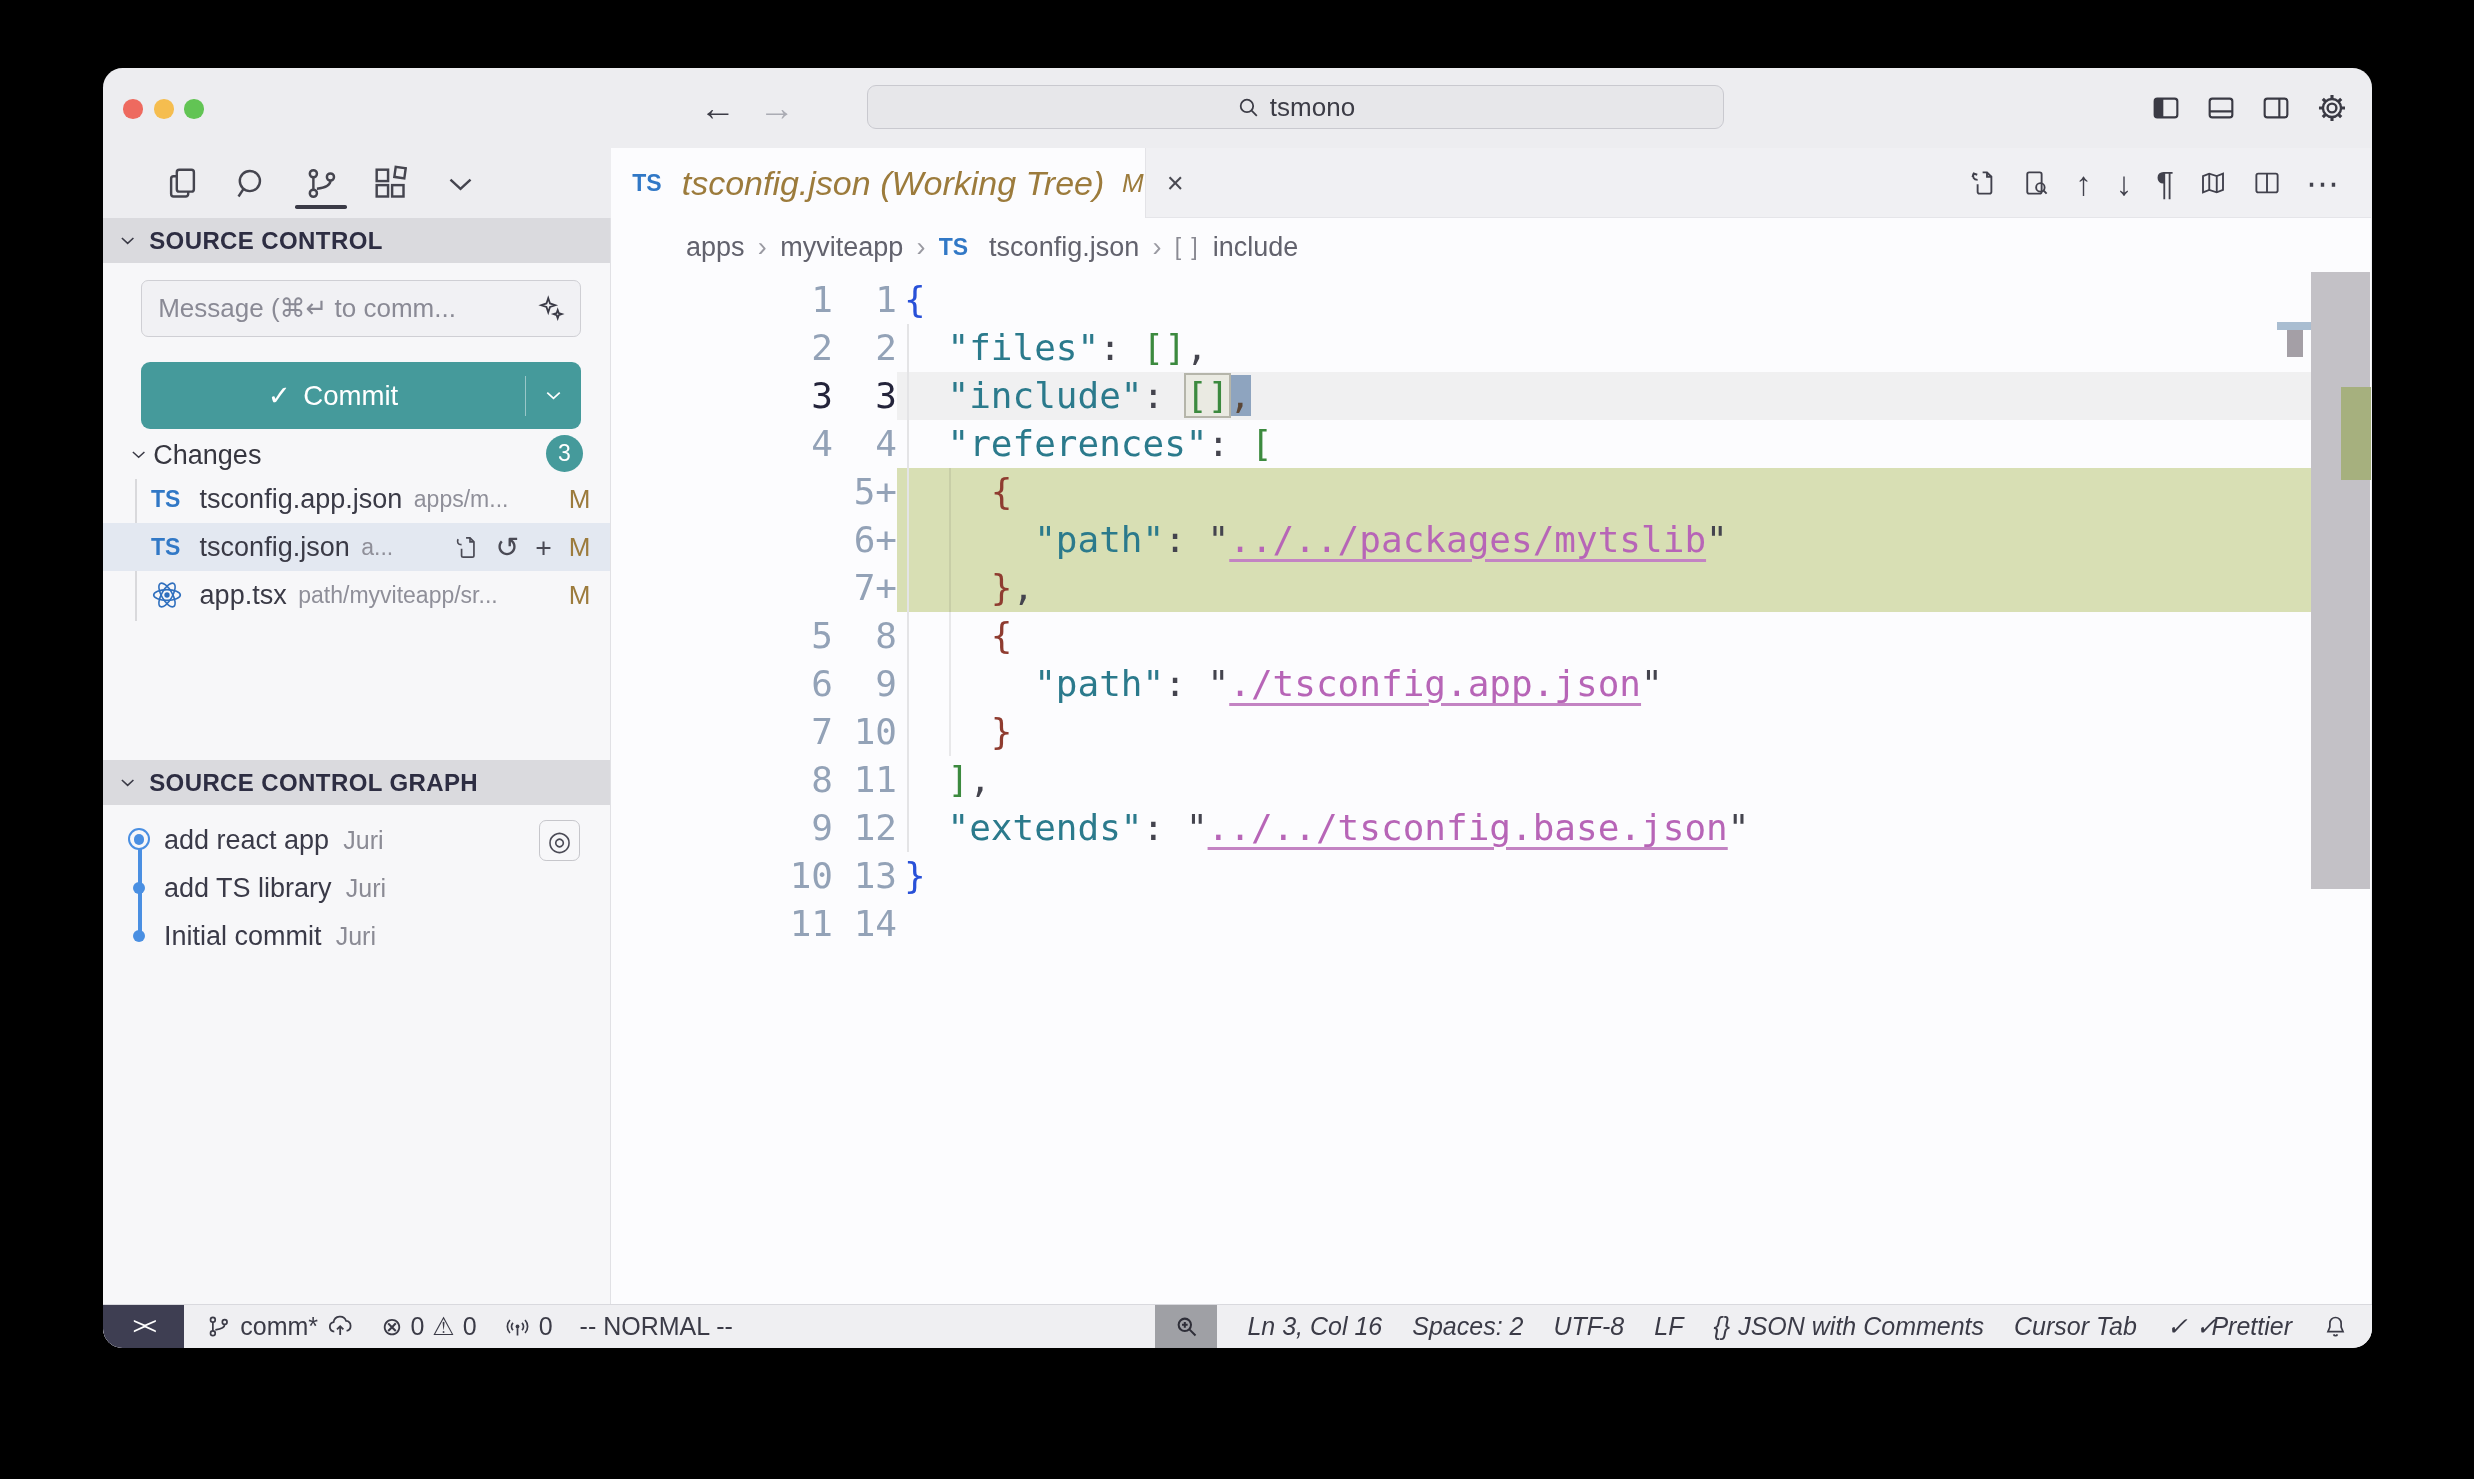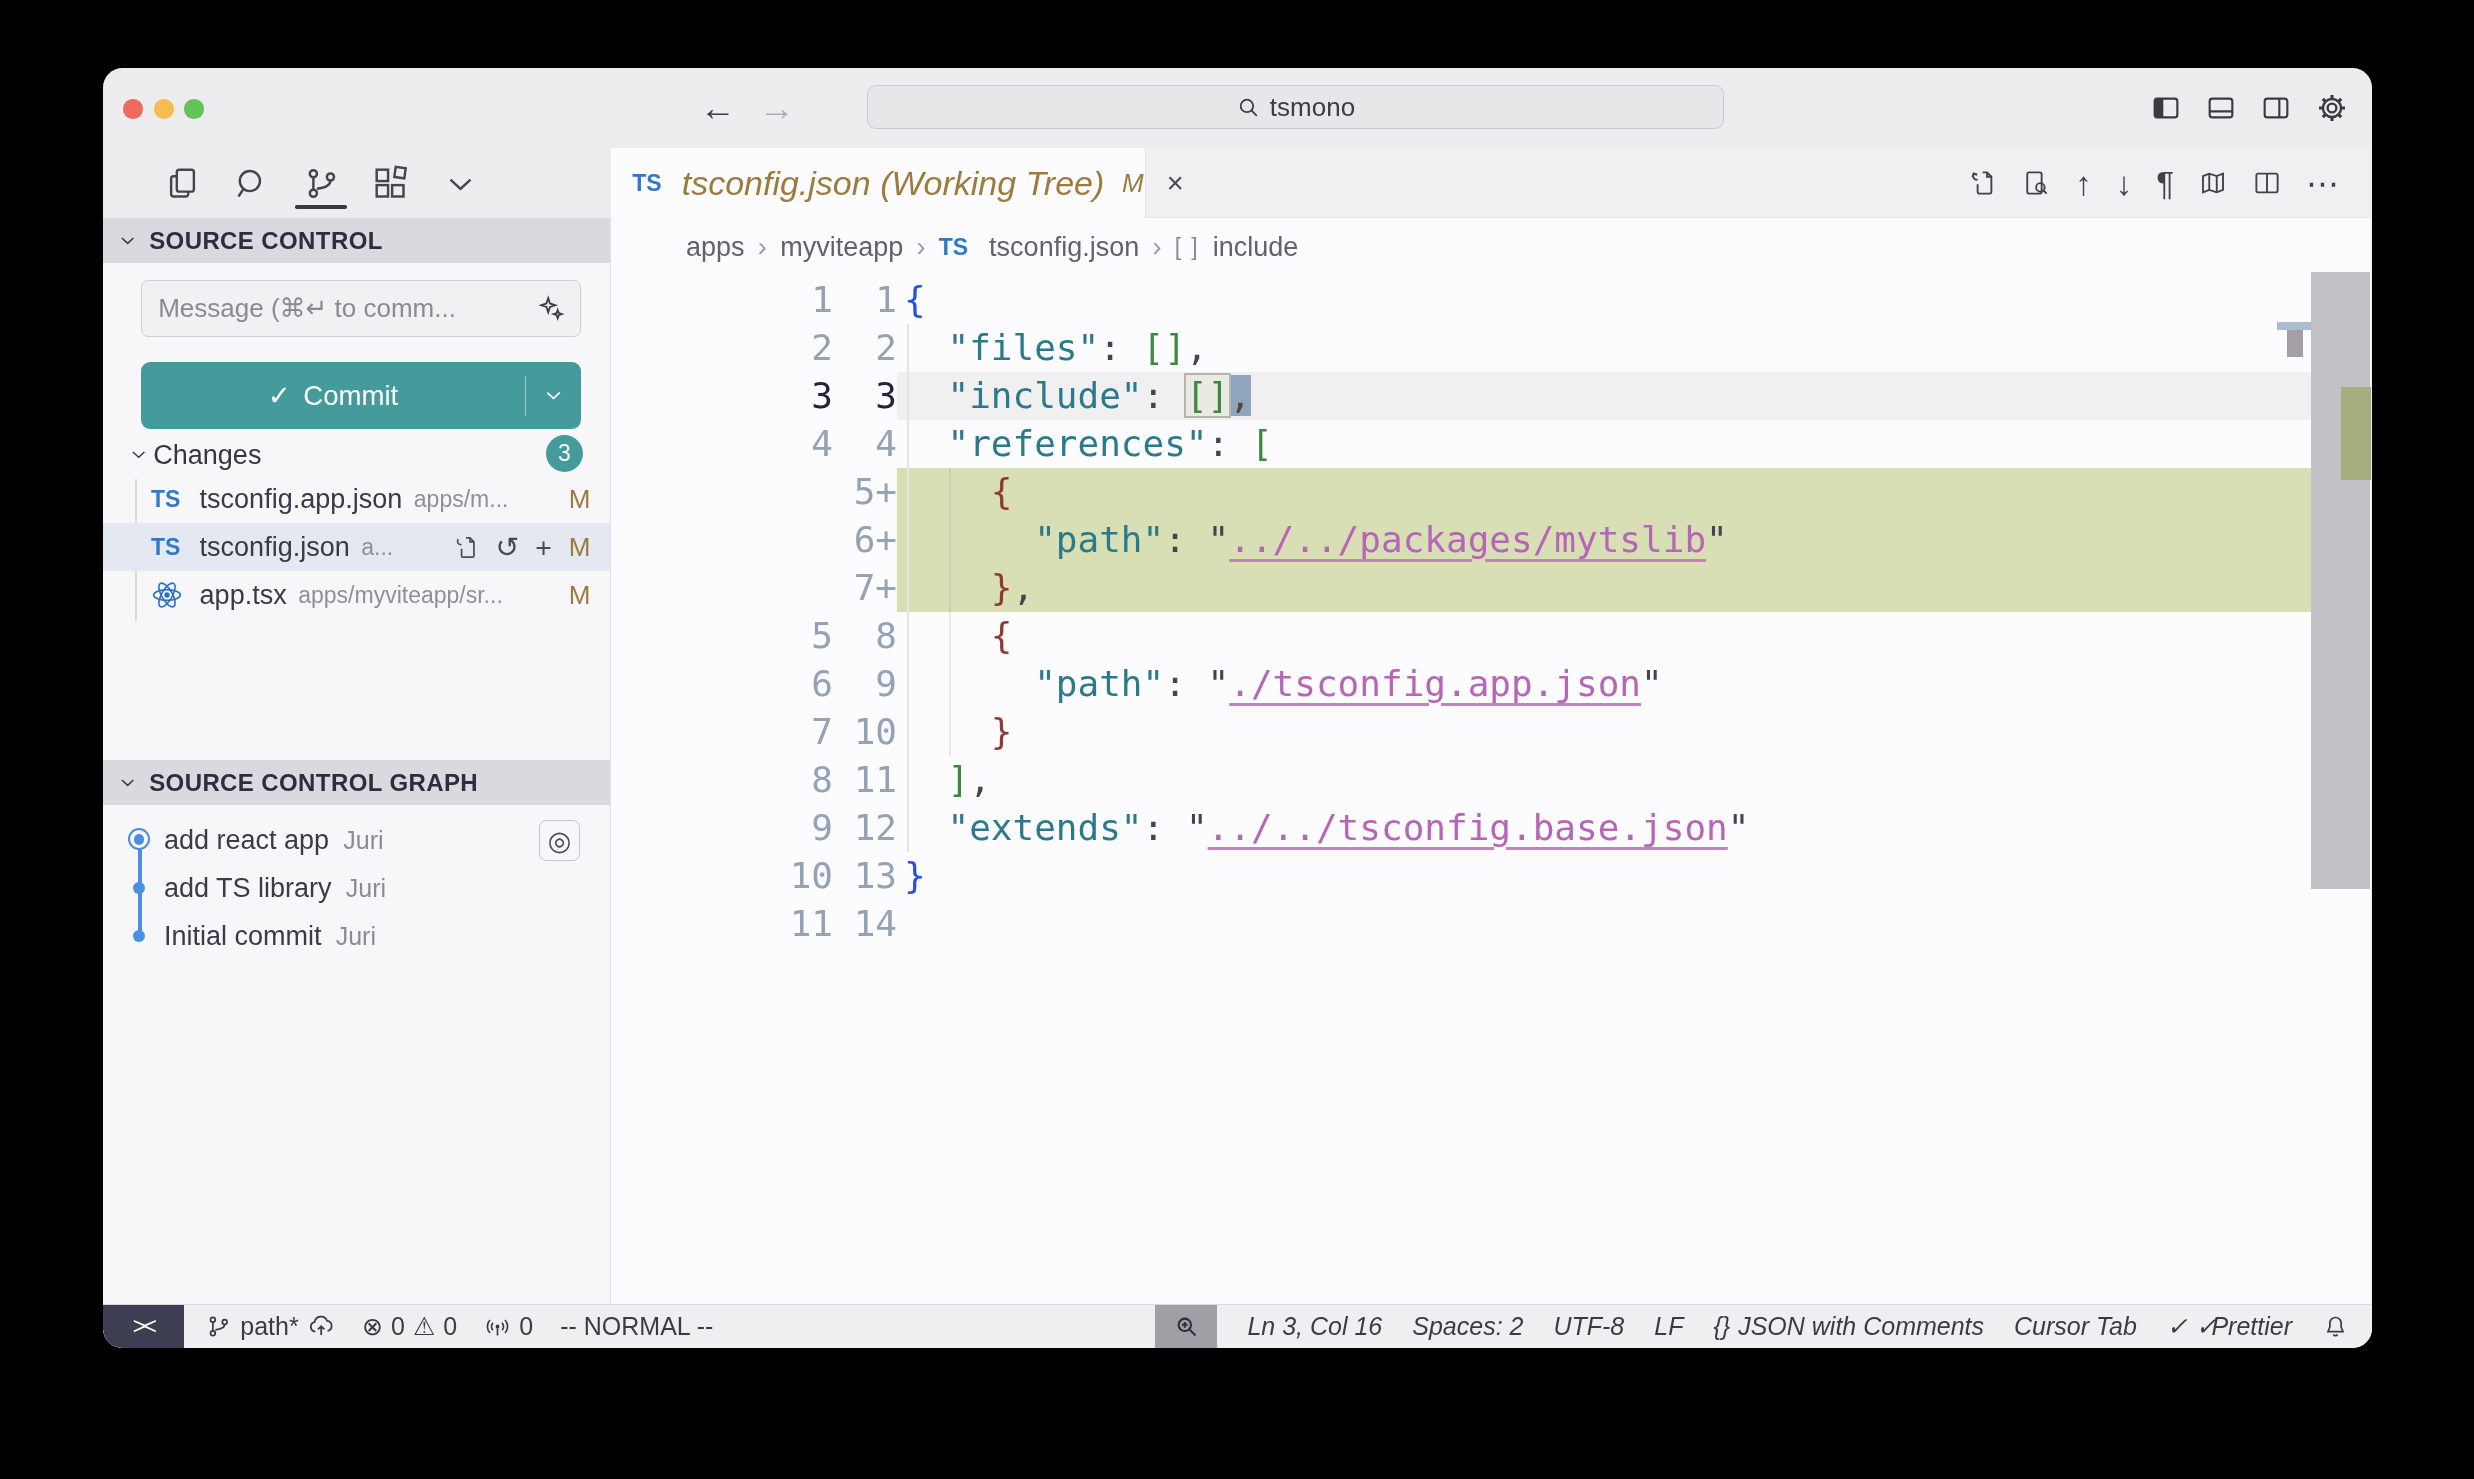--- a/index.html
+++ b/index.html
@@ -385,21 +385,21 @@
             <svg width="32" height="32" viewBox="0 0 24 24">
               <g fill="none" stroke="#2f6fbe" stroke-width="1.2">
                 <ellipse cx="12" cy="12" rx="10" ry="4"></ellipse>
                 <ellipse cx="12" cy="12" rx="10" ry="4" transform="rotate(60 12 12)"></ellipse>
                 <ellipse cx="12" cy="12" rx="10" ry="4" transform="rotate(120 12 12)"></ellipse>
               </g>
               <circle cx="12" cy="12" r="2" fill="#2f6fbe"></circle>
             </svg>
           </span>
           <span class="file-name">app.tsx</span>
-          <span class="file-path">apps/myviteapp/sr...</span>
+          <span class="file-path">path/myviteapp/sr...</span>
           <span class="m-badge">M</span>
         </div>
       </div>
 
     <div class="sec-header graph-hdr-pos">
       <svg class="chev" width="21.3" height="21.3" viewBox="0 0 24 24" fill="none" stroke="currentColor" stroke-width="1.8">
           <path d="M5.5 9 12 15l6.5-6"></path>
         </svg>
       <span>SOURCE CONTROL GRAPH</span>
     </div>
@@ -427,21 +427,21 @@
   <div class="statusbar">
     <div class="remote">&gt;&lt;</div>
     <div class="sb-left">
       <span class="sb-item">
         <svg width="27" height="27" viewBox="0 0 24 24" fill="none" stroke="currentColor" stroke-width="1.5">
             <circle cx="7" cy="6" r="2.1"></circle>
             <circle cx="7" cy="18" r="2.1"></circle>
             <circle cx="17.5" cy="8" r="2.1"></circle>
             <path d="M7 8.1v7.8M17.5 10.1c0 3.2-4 4.5-8.3 4.9"></path>
           </svg>
-        <span>path*</span>
+        <span>comm*</span>
         <svg width="28.4" height="28.4" viewBox="0 0 24 24" fill="none" stroke="currentColor" stroke-width="1.5">
             <path d="M7 16.5a4 4 0 0 1-.6-7.9A5.5 5.5 0 0 1 17 7.6a4.2 4.2 0 0 1 .4 8.3"></path>
             <path d="M12 19.5V12M9.3 14.7 12 12l2.7 2.7"></path>
           </svg>
       </span>
       <span class="sb-item">
         <span>⊗</span>
         <span>0</span>
         <span>⚠</span>
         <span>0</span>

